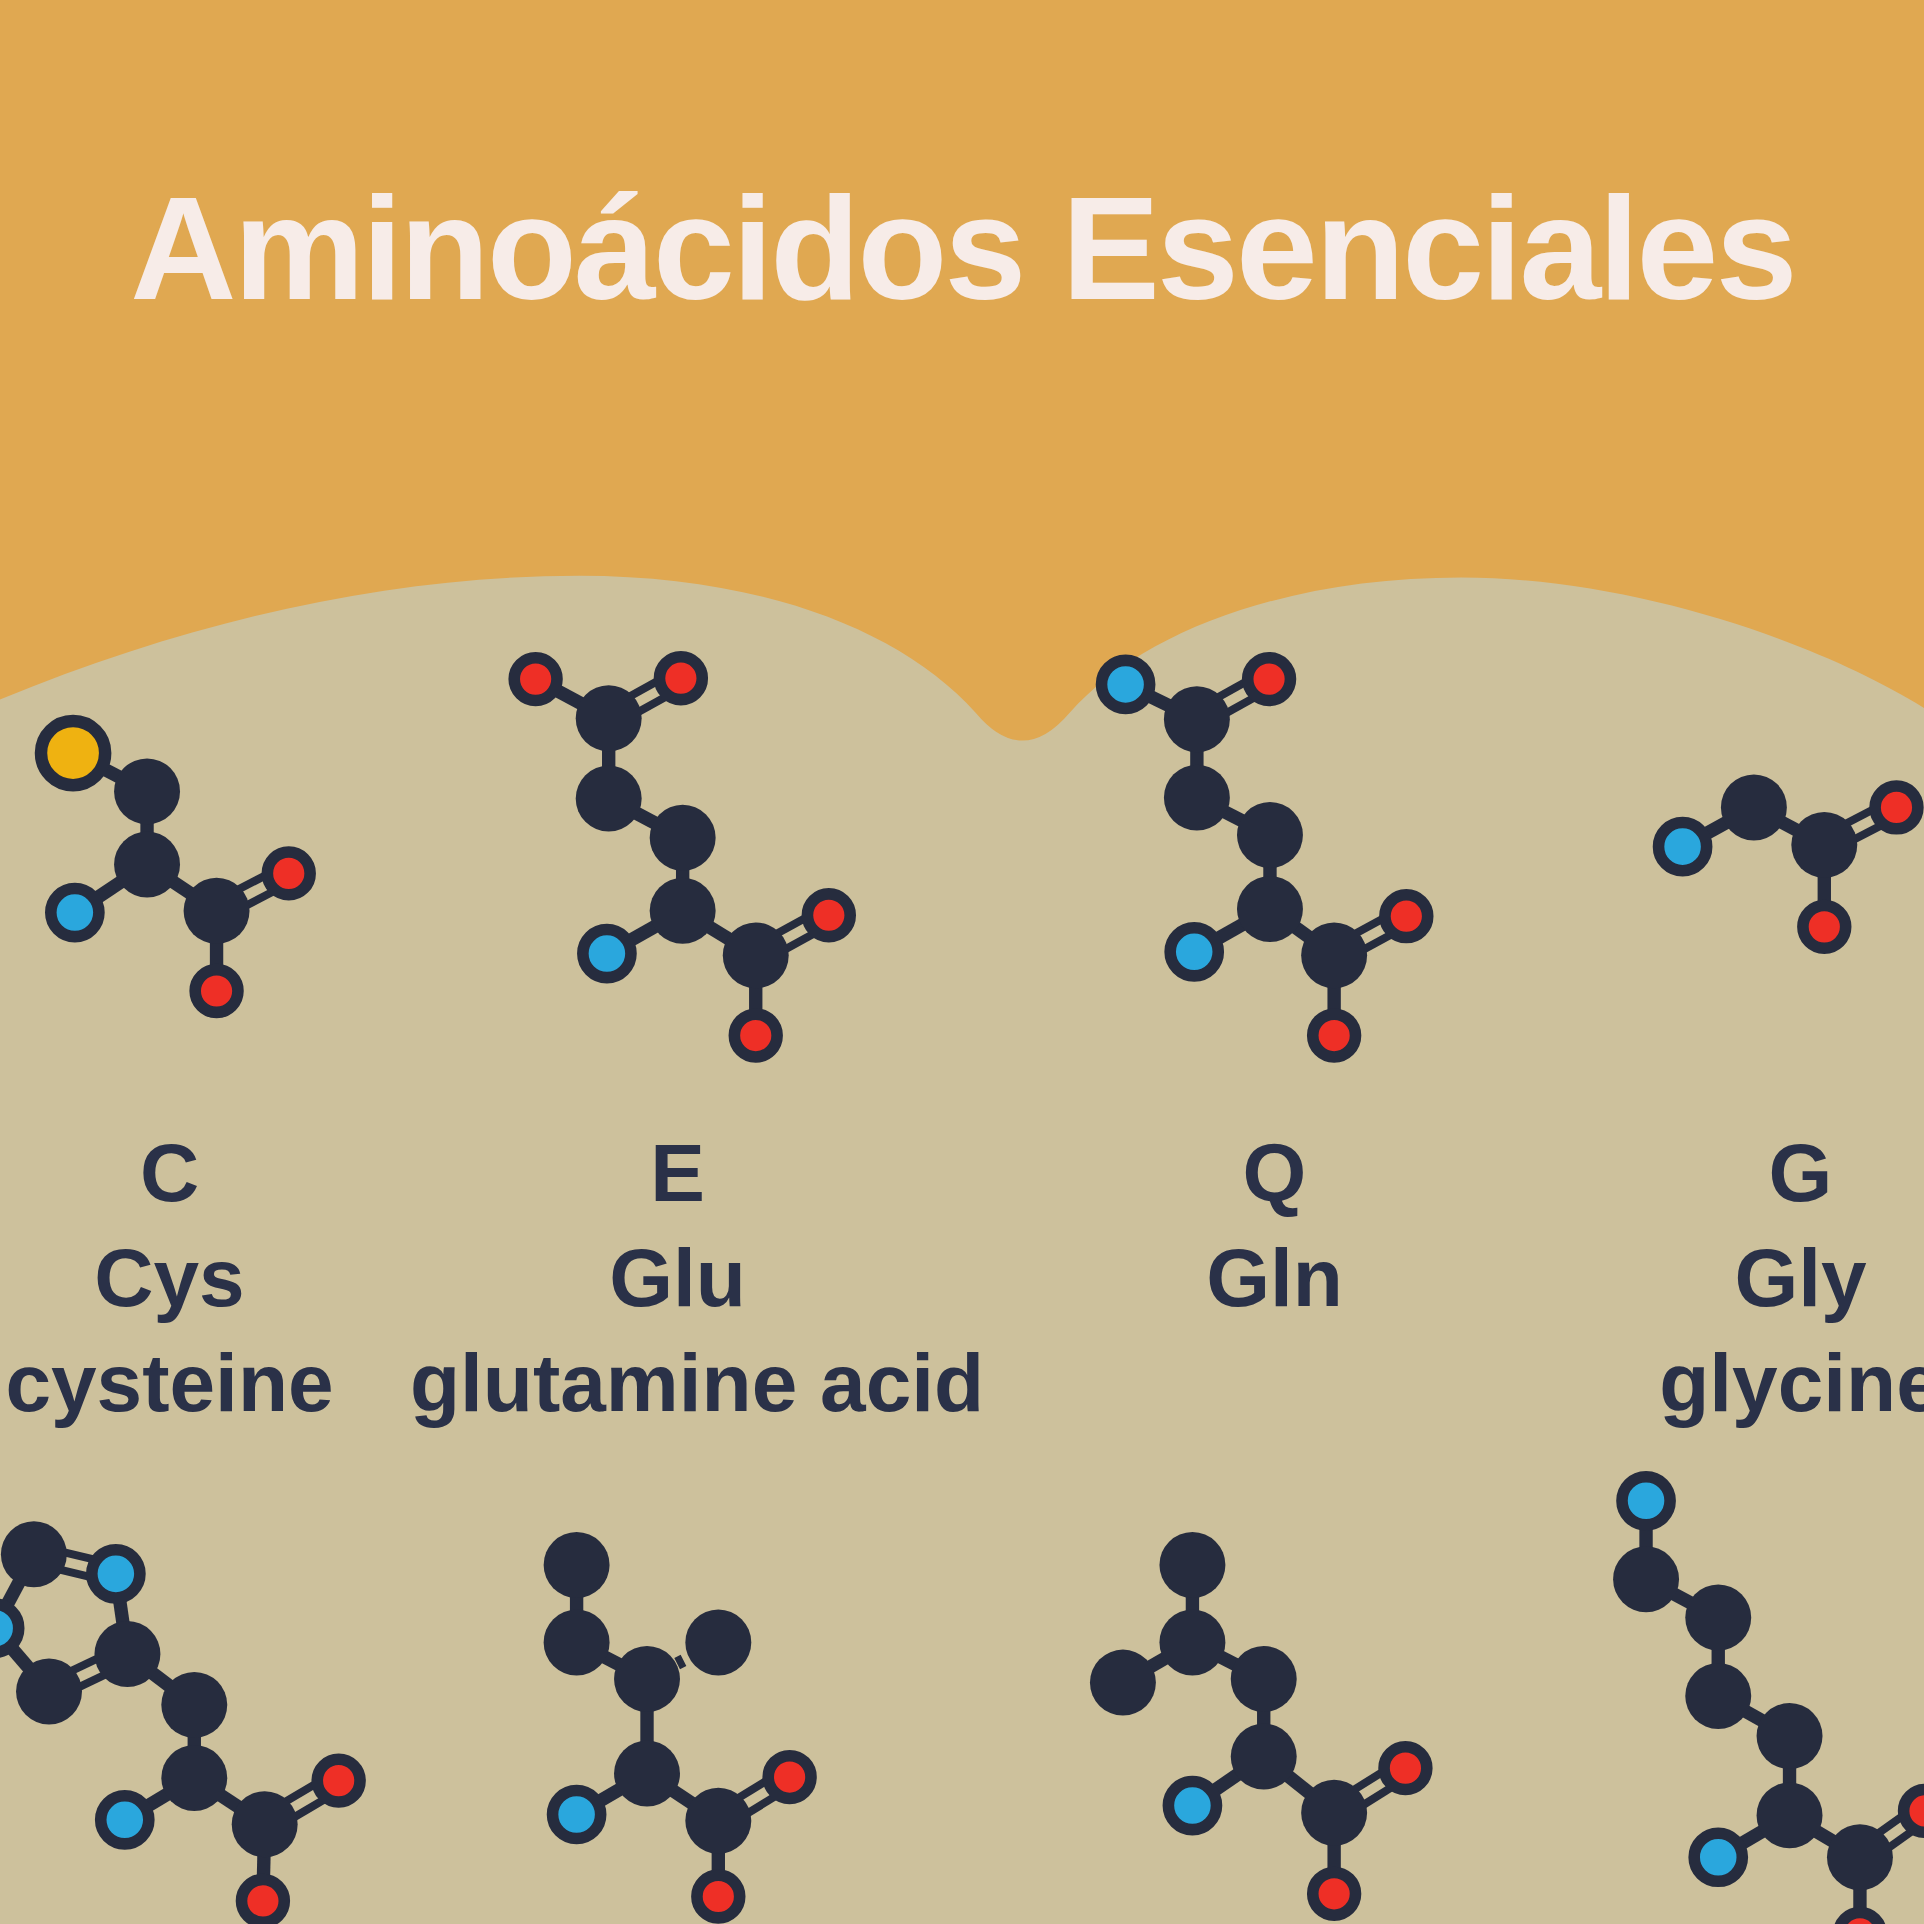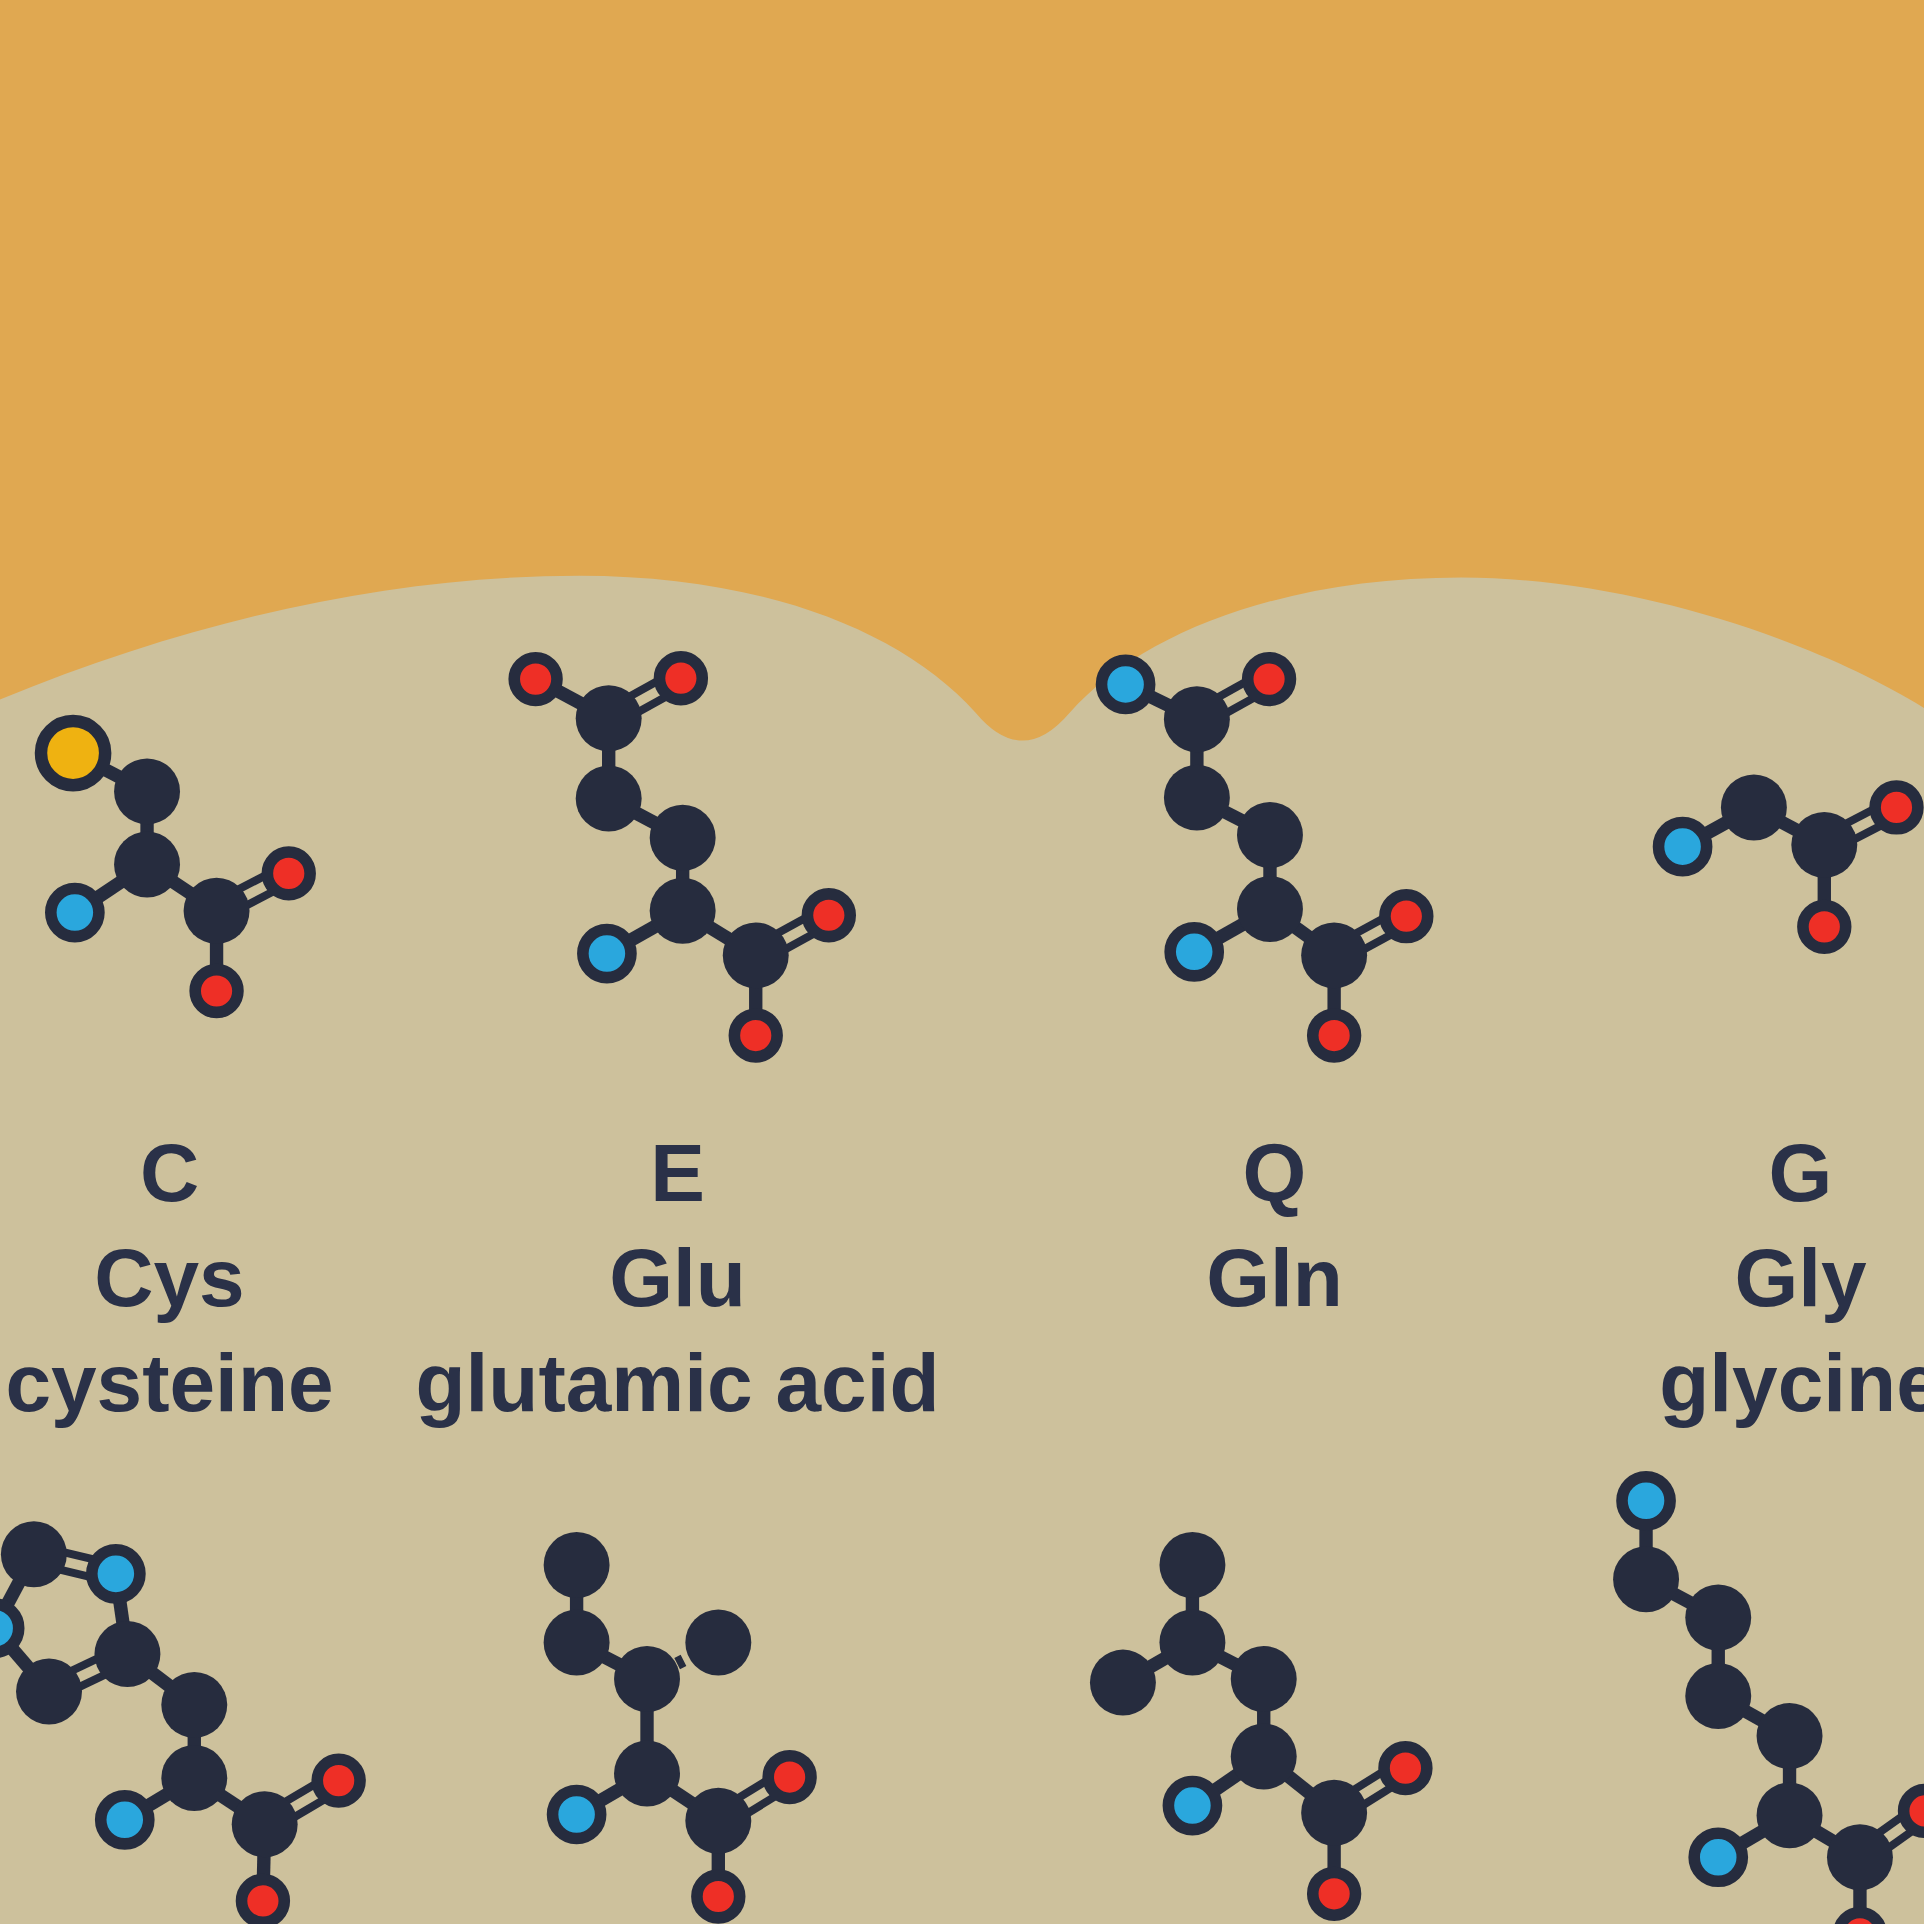--- a/index.html
+++ b/index.html
@@ -199,31 +199,32 @@
         <circle cx="1928" cy="1903" r="37" fill="#262c3e"></circle>
         <circle cx="2008" cy="1948" r="37" fill="#262c3e"></circle>
         <circle cx="2008" cy="2037" r="37" fill="#262c3e"></circle>
         <circle cx="1928" cy="2084" r="27" fill="#2aa7dd" stroke="#262c3e" stroke-width="13"></circle>
         <circle cx="2087" cy="2084" r="37" fill="#262c3e"></circle>
         <circle cx="2160" cy="2032" r="24" fill="#ee2f26" stroke="#262c3e" stroke-width="13"></circle>
         <circle cx="2087" cy="2170" r="24" fill="#ee2f26" stroke="#262c3e" stroke-width="13"></circle>
       </g>
     </svg>
 
+  <h1 id="title">Aminoácidos Esenciales</h1>
 
   <div class="label-col" style="left:-98px">
     <div>C</div>
     <div>Cys</div>
     <div>cysteine</div>
   </div>
 
   <div class="label-col" style="left:410px">
     <div>E</div>
     <div>Glu</div>
-    <div>glutamic acid</div>
+    <div>glutamine acid</div>
   </div>
 
   <div class="label-col" style="left:1007px">
     <div>Q</div>
     <div>Gln</div>
   </div>
 
   <div class="label-col" style="left:1533px">
     <div>G</div>
     <div>Gly</div>

